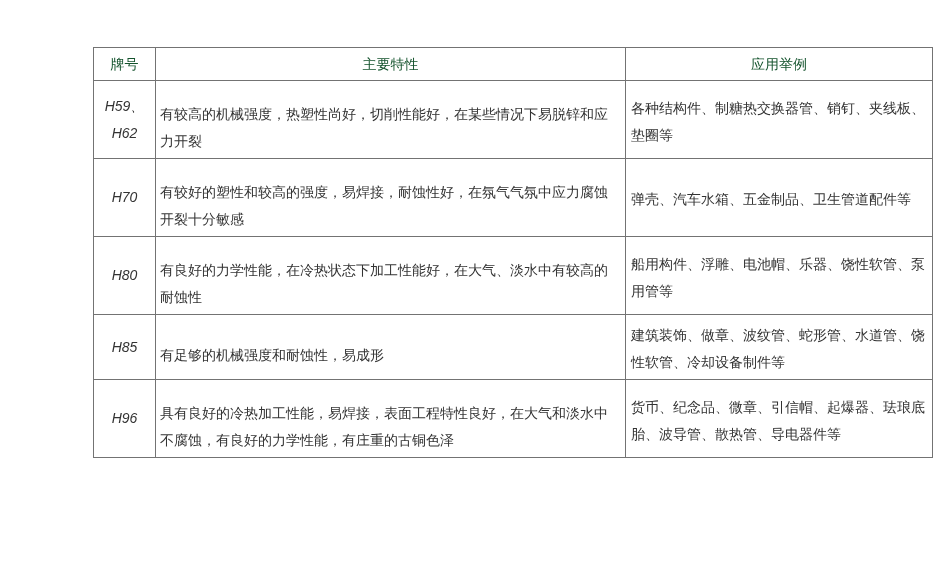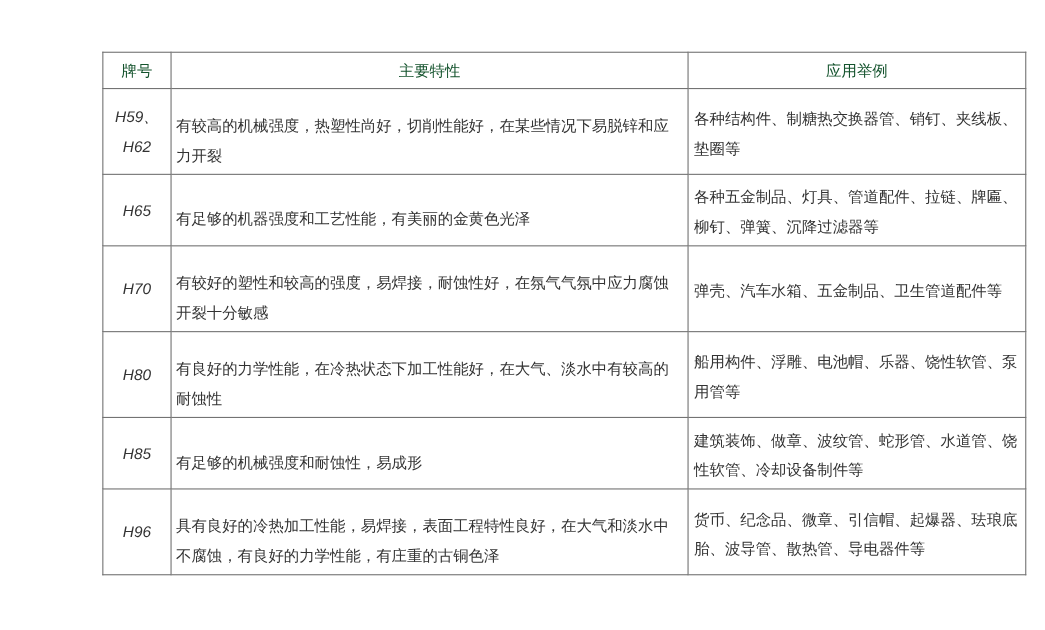--- a/index.html
+++ b/index.html
@@ -87,25 +87,20 @@
         <th>应用举例</th>
       </tr>
     </thead>
     <tbody id="table-body">
         <tr>
           <td class="cell-grade">H59、H62</td>
           <td class="cell-features">有较高的机械强度，热塑性尚好，切削性能好，在某些情况下易脱锌和应力开裂</td>
           <td class="cell-apps">各种结构件、制糖热交换器管、销钉、夹线板、垫圈等</td>
         </tr>
         <tr>
-          <td class="cell-grade">H65</td>
-          <td class="cell-features">有足够的机器强度和工艺性能，有美丽的金黄色光泽</td>
-          <td class="cell-apps">各种五金制品、灯具、管道配件、拉链、牌匾、柳钉、弹簧、沉降过滤器等</td>
-        </tr>
-        <tr>
           <td class="cell-grade">H70</td>
           <td class="cell-features">有较好的塑性和较高的强度，易焊接，耐蚀性好，在氛气气氛中应力腐蚀开裂十分敏感</td>
           <td class="cell-apps">弹壳、汽车水箱、五金制品、卫生管道配件等</td>
         </tr>
         <tr>
           <td class="cell-grade">H80</td>
           <td class="cell-features">有良好的力学性能，在冷热状态下加工性能好，在大气、淡水中有较高的耐蚀性</td>
           <td class="cell-apps">船用构件、浮雕、电池帽、乐器、饶性软管、泵用管等</td>
         </tr>
         <tr>

